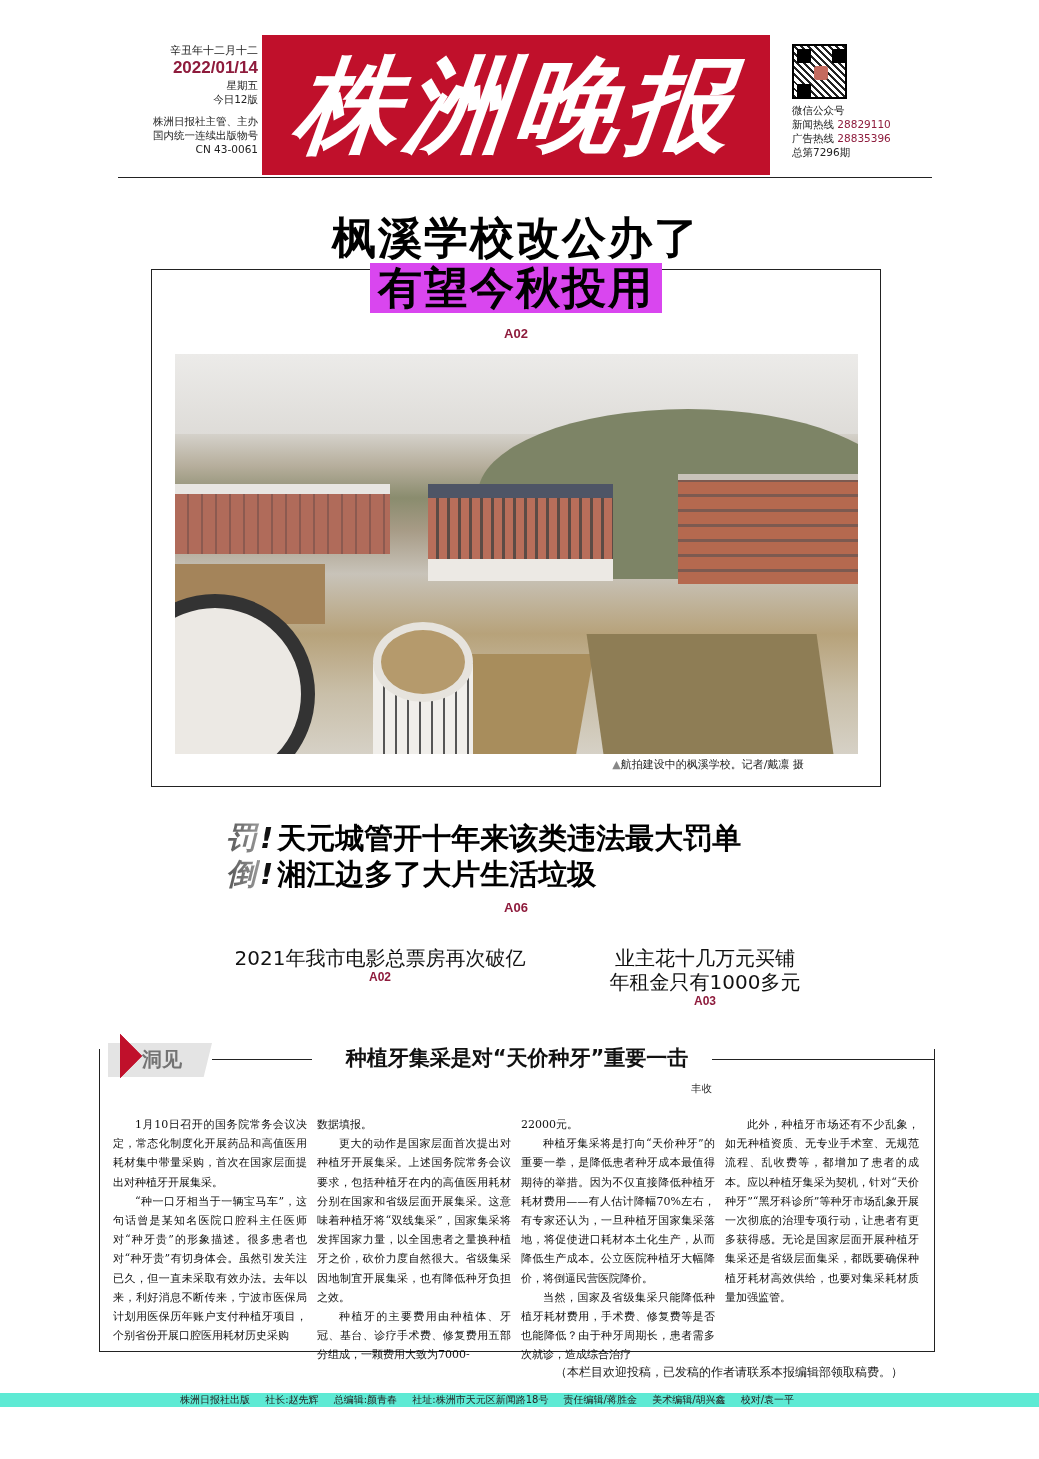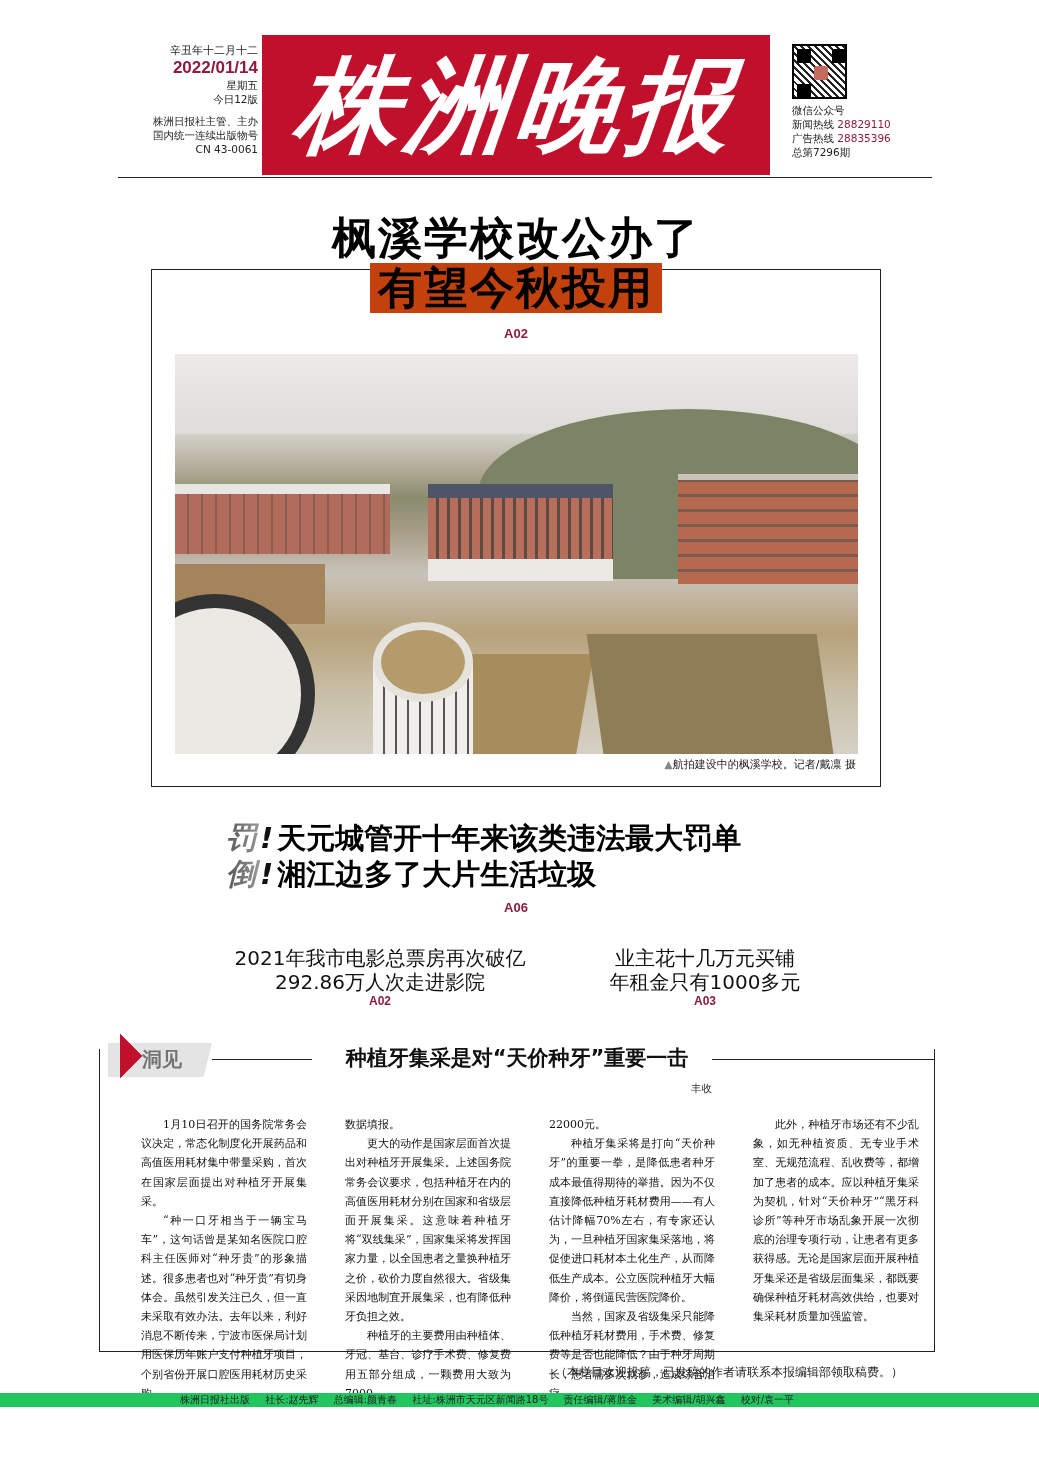--- a/index.html
+++ b/index.html
@@ -22,38 +22,38 @@
         linear-gradient(#000,#000) 3px 38px/14px 14px no-repeat,
         repeating-linear-gradient(45deg,#222 0 2px,#fff 2px 5px),
         #fff; border: 2px solid #000; position: relative; margin-bottom: 4px; }
     .qr::after { content: ""; position: absolute; left: 20px; top: 20px; width: 14px; height: 14px; border-radius: 3px; background: #c46a5e; }
     .mast-right .phone { color: #8e1b3c; }
     .rule { height: 1px; background: #222; }
 
     
     .lead-box { left: 151px; top: 269px; width: 730px; height: 518px; border: 1px solid #222; }
     .lead-title { left: 150px; top: 213px; width: 732px; text-align: center; font-size: 44px; line-height: 50px; font-weight: bold; color: #000; letter-spacing: 2px; }
-    .lead-title .line2 { background: #c2410c; display: inline-block; padding: 0 8px; }
+    .lead-title .line2 { background: #d946ef; display: inline-block; padding: 0 8px; }
     .ref { color: #8e1b3c; font-weight: bold; font-size: 13px; font-family: "Liberation Sans", sans-serif; text-align: center; }
     .photo { left: 175px; top: 354px; width: 683px; height: 400px; overflow: hidden;
       background: linear-gradient(180deg, #e9e7e4 0%, #dcdad6 18%, #b6ae9c 28%, #8a8c6e 36%, #a79b86 44%, #c8c3b9 55%, #b7a27a 70%, #c9bfa9 85%, #d6d1c6 100%); }
     .photo .sky { position: absolute; left: 0; top: 0; width: 100%; height: 80px; background: linear-gradient(#ecebe9, #dedcd8); }
     .photo .hill { position: absolute; right: -40px; top: 55px; width: 420px; height: 170px; border-radius: 50% 50% 0 0; background: #7d8466; }
     .photo .bld { position: absolute; background: #b9705c; border-top: 10px solid #e8e6e2; }
     .photo .bld.main { left: 253px; top: 130px; width: 185px; height: 75px; background: repeating-linear-gradient(90deg, #b86e5a 0 8px, #5c4b45 8px 11px); border-top: 14px solid #4e5566; }
     .photo .bld.mainbase { left: 253px; top: 205px; width: 185px; height: 22px; background: #ece9e4; border: none; }
     .photo .bld.left { left: 0; top: 130px; width: 215px; height: 70px; background: repeating-linear-gradient(90deg, #b06b5a 0 12px, #8c5a50 12px 14px); }
     .photo .bld.right { right: 0; top: 120px; width: 180px; height: 110px; background: repeating-linear-gradient(0deg, #b5694f 0 12px, #7d5a50 12px 15px); border-top: 6px solid #c9c3ba; }
     .photo .lawn1 { position: absolute; left: 240px; top: 300px; width: 170px; height: 100px; background: #a88d5c; transform: skewX(-10deg); }
     .photo .lawn2 { position: absolute; left: 420px; top: 280px; width: 230px; height: 120px; background: #8e7d55; transform: skewX(8deg); }
     .photo .lawn3 { position: absolute; left: 0; top: 210px; width: 150px; height: 60px; background: #a4845a; }
     .photo .field { position: absolute; left: -60px; top: 240px; width: 200px; height: 200px; border-radius: 50%; background: #ece9e4; border: 14px solid #333; }
     .photo .rotunda { position: absolute; left: 198px; top: 268px; width: 100px; height: 80px; border-radius: 50%; background: #b59a6c; border: 8px solid #e6e3dd; }
     .photo .rotbody { position: absolute; left: 198px; top: 310px; width: 100px; height: 100px; background: repeating-linear-gradient(90deg, #f0eeea 0 10px, #555 10px 12px); }
-    .caption { left: 560px; top: 757px; width: 296px; text-align: right; font-size: 11px; color: #222; }
+    .caption { left: 560px; top: 757px; width: 296px; text-align: center; font-size: 11px; color: #222; }
     .caption .tri { color: #888; }
 
     
     .sec { left: 226px; top: 820px; width: 600px; font-size: 29px; line-height: 36px; font-weight: bold; color: #000; }
     .sec .tag { display: inline-block; width: 34px; font-style: italic; color: #666; background: linear-gradient(90deg, #555, #999); -webkit-background-clip: text; background-clip: text; color: transparent; font-size: 30px; }
     .sec .bang { font-style: italic; color: #111; margin-right: 4px; }
     .sec-ref { left: 226px; top: 900px; width: 580px; }
 
     .teaser { top: 946px; font-size: 20px; line-height: 24px; text-align: center; color: #111; }
     .teaser .ref { margin-top: 0; font-size: 12px; line-height: 14px; }
@@ -62,25 +62,25 @@
     .op-box { left: 99px; top: 1049px; width: 836px; height: 303px; border: 1px solid #222; border-top: none; }
     .op-topline-m { left: 212px; top: 1059px; width: 100px; height: 1px; background: #222; }
     .op-topline-r { left: 712px; top: 1059px; width: 223px; height: 1px; background: #222; }
     .op-tag { left: 108px; top: 1043px; width: 104px; height: 34px; background: #e4e4e4; clip-path: polygon(0 0, 100% 0, 92% 100%, 0 100%); }
     .op-tag-icon { left: 104px; top: 1040px; width: 32px; height: 32px; background: #c0102b; transform: rotate(45deg); clip-path: polygon(0 0, 100% 0, 100% 100%); }
     .op-tag-label { left: 142px; top: 1046px; font-size: 20px; font-weight: bold; font-family: "DejaVu Serif", serif; color: #737373; }
     .op-title { left: 322px; top: 1044px; width: 390px; text-align: center; font-size: 21px; font-weight: bold; color: #111; }
     .op-author { left: 322px; top: 1082px; width: 390px; text-align: right; font-size: 10.5px; color: #333; }
     .op-cols { left: 113px; top: 1115px; width: 810px; display: flex; gap: 10px; }
     .op-col { width: 194px; font-family: "DejaVu Serif", "Liberation Serif", serif; font-size: 11px; line-height: 19.2px; color: #111; text-align: justify; }
-    .op-col p { text-indent: 2em; margin-left: 28px; }
+    .op-col p { text-indent: 2em; }
     .op-col p.cont { text-indent: 0; }
 
     .footer-note { left: 508px; top: 1364px; width: 395px; text-align: right; font-size: 12px; color: #222; }
-    .imprint { left: 0; top: 1393px; width: 1039px; height: 14px; background: #22c55e; font-size: 10px; line-height: 14px; color: #222; padding-left: 180px; white-space: nowrap; }
+    .imprint { left: 0; top: 1393px; width: 1039px; height: 14px; background: #5eead4; font-size: 10px; line-height: 14px; color: #222; padding-left: 180px; white-space: nowrap; }
     .imprint span { margin-right: 12px; }
   </style>
 </head>
 <body>
 
 <div class="abs mast-left">
   <div class="lunar">辛丑年十二月十二</div>
   <div class="date">2022/01/14</div>
   <div>星期五</div>
   <div>今日12版</div>
@@ -140,21 +140,20 @@
     <span class="tag">罚</span><span class="bang">!</span><span>天元城管开十年来该类违法最大罚单</span>
   </div>
   <div>
     <span class="tag">倒</span><span class="bang">!</span><span>湘江边多了大片生活垃圾</span>
   </div>
 </div>
 <div class="abs ref sec-ref">A06</div>
 
 <div class="abs teaser" style="left:205px; width:350px;">
   <div>2021年我市电影总票房再次破亿</div>
-  <div>292.86万人次走进影院</div>
   <div class="ref">A02</div>
 </div>
 <div class="abs teaser" style="left:560px; width:290px;">
   <div>业主花十几万元买铺</div>
   <div>年租金只有1000多元</div>
   <div class="ref">A03</div>
 </div>
 
 <div class="abs op-box"></div>
 <div class="abs op-topline-m"></div>

